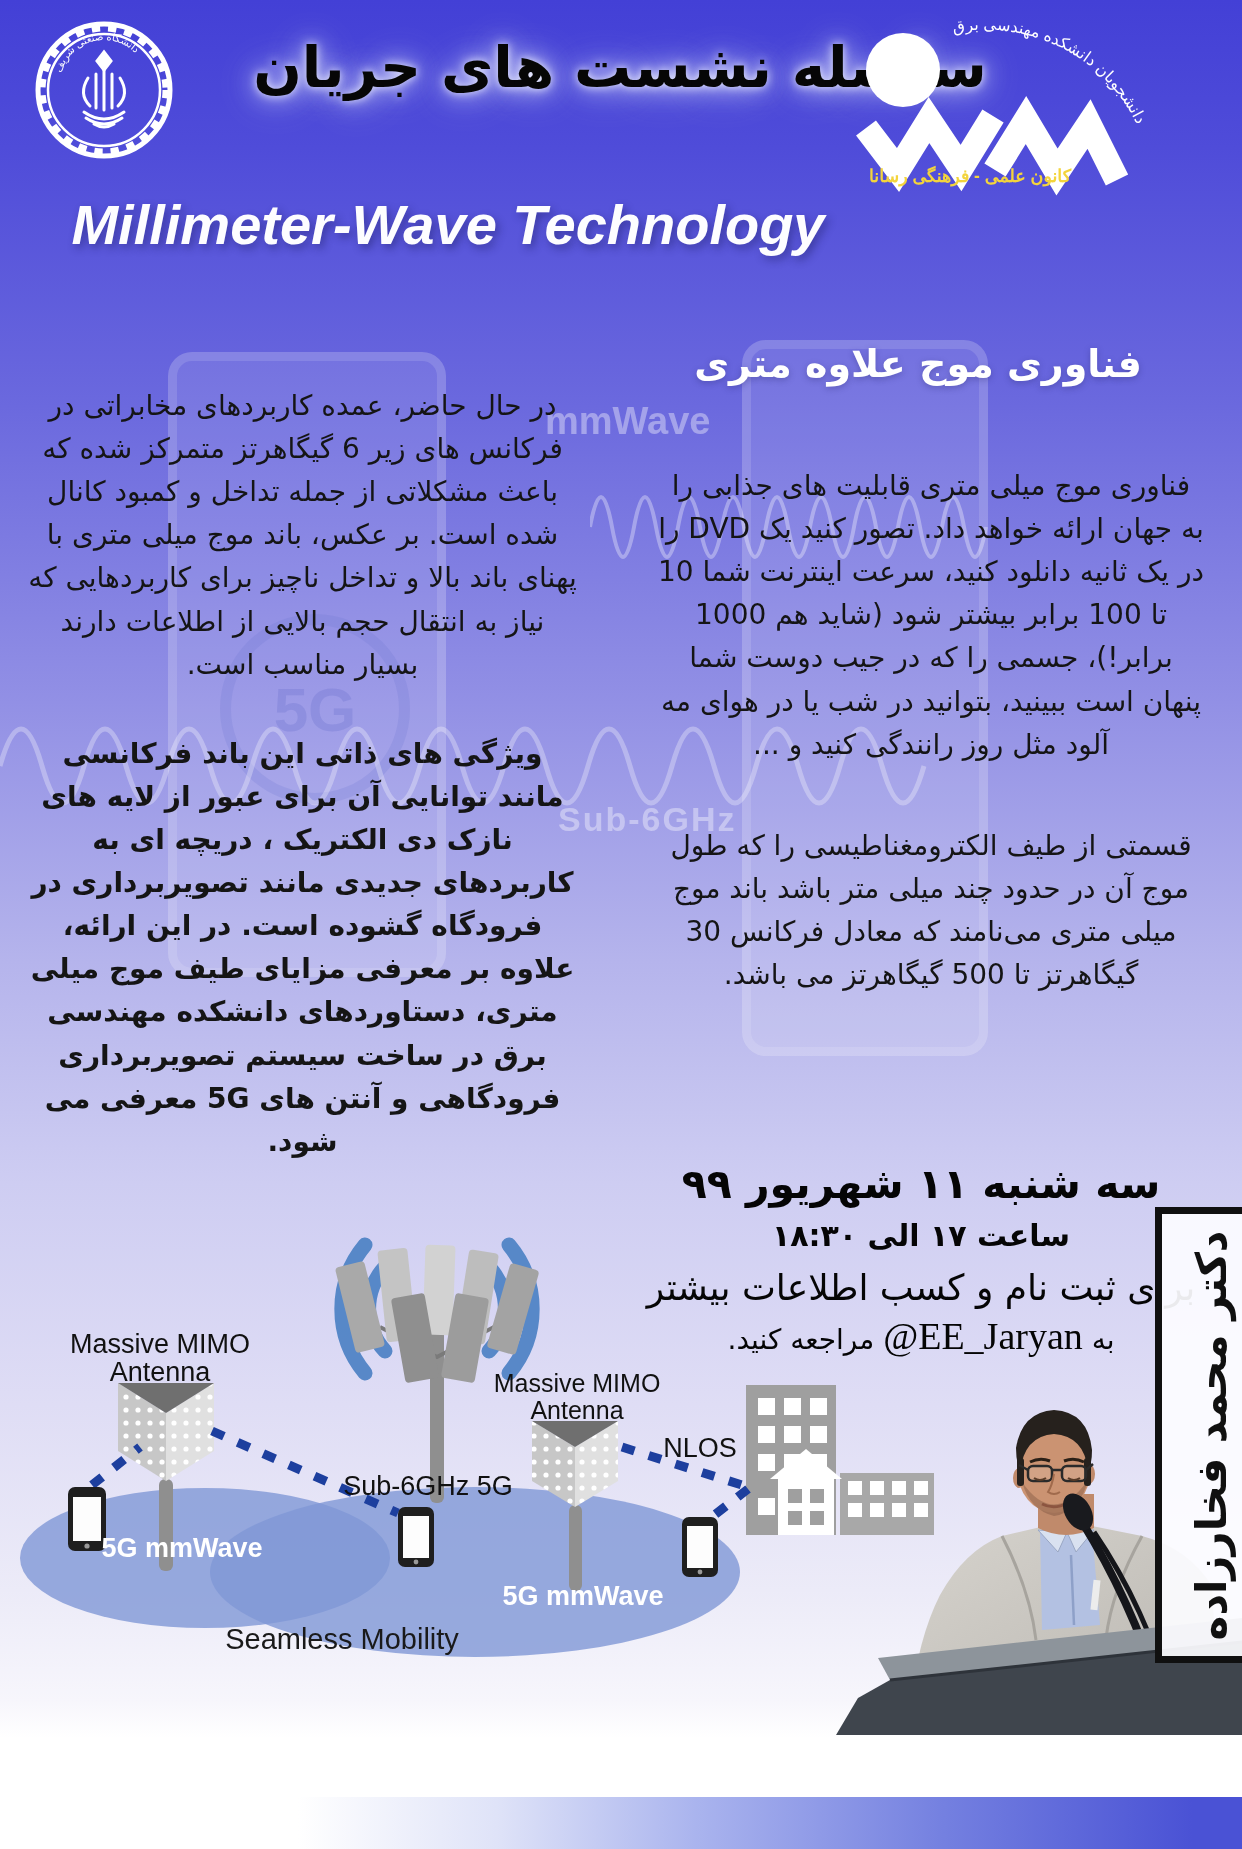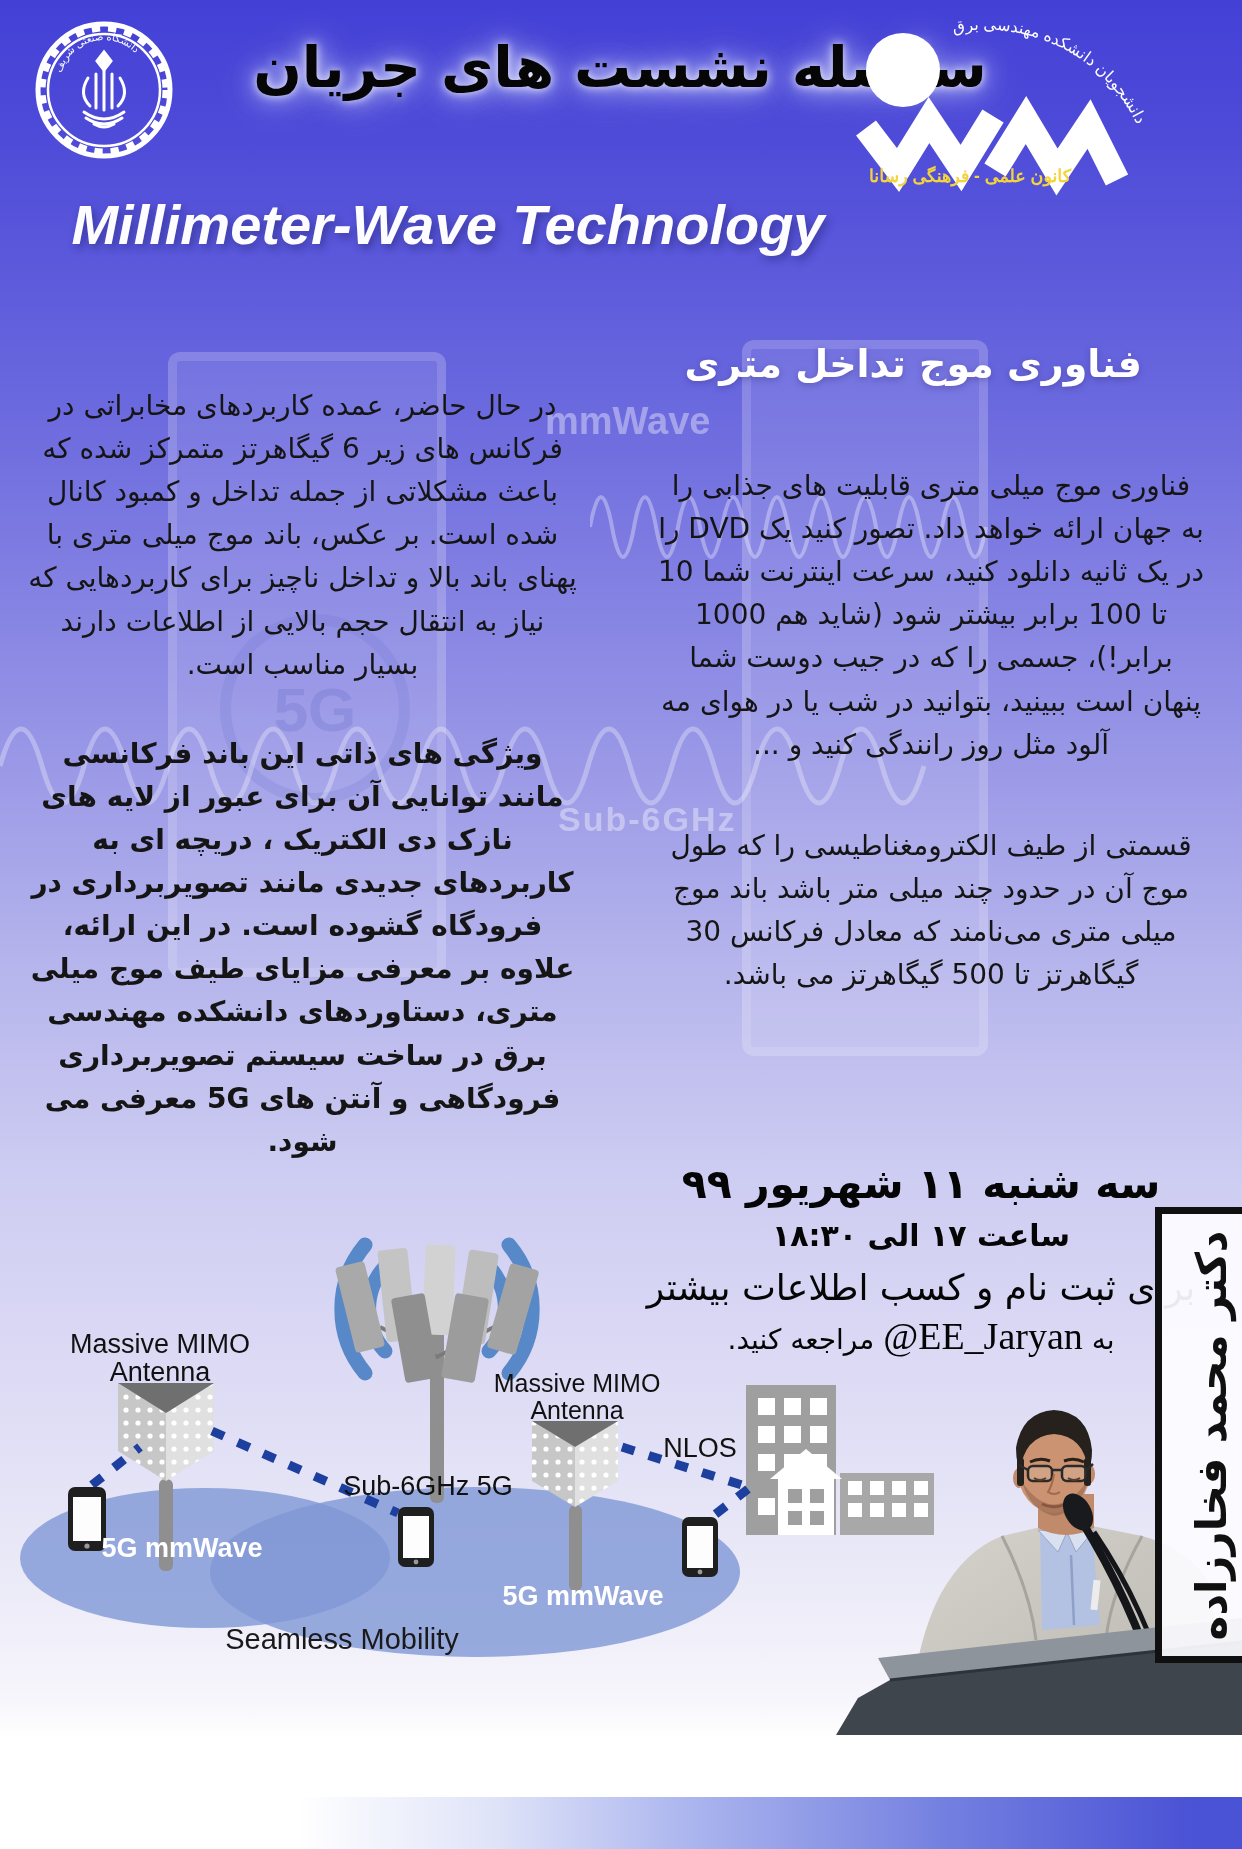--- a/index.html
+++ b/index.html
@@ -4,21 +4,21 @@
 <style>
   html,body{margin:0;padding:0;background:#777;}
   .poster{
     position:relative;width:1242px;height:1849px;overflow:hidden;margin:0 auto;
     font-family:"DejaVu Sans",sans-serif;
     background:linear-gradient(180deg,#4340d6 0%,#4f4cd9 8%,#6b69de 22%,#9290e5 38%,
       #b5b4ec 52%,#cecdf2 64%,#dfddf5 76%,#ecebf8 86%,#f7f6fc 92%,#ffffff 94%,#ffffff 100%);
   }
   .abs{position:absolute;}
   
-  .wm-phone{border-radius:12px;background:rgba(255,255,255,.10);
+  .wm-phone{border-radius:24px;background:rgba(255,255,255,.10);
     box-shadow:inset 0 0 0 9px rgba(255,255,255,.13);}
   .wm-5g{position:absolute;left:52px;top:262px;width:168px;height:168px;border-radius:50%;
     border:11px solid rgba(110,118,210,.22);display:flex;align-items:center;justify-content:center;
     font-size:62px;font-weight:bold;color:rgba(105,112,205,.30);font-family:"Liberation Sans",sans-serif;}
   .wm-text{color:rgba(255,255,255,.38);font-family:"Liberation Sans",sans-serif;font-weight:bold;}
   
   .series-title{left:180px;top:34px;width:880px;text-align:center;direction:rtl;
     font-size:57px;font-weight:bold;color:#060606;
     text-shadow:0 0 10px rgba(238,240,255,.95),0 0 24px rgba(225,230,255,.85),0 0 40px rgba(220,226,255,.6);}
   .title-en{left:8px;top:192px;width:880px;text-align:center;color:#fdfdff;
@@ -103,21 +103,21 @@
     </text>
     <g>
       <circle cx="903" cy="70" r="37" fill="#ffffff"></circle>
       <polyline points="866,128 898,170 929,120 961,168 993,116" fill="none" stroke="#ffffff" stroke-width="25" stroke-linejoin="miter"></polyline>
       <polyline points="995,170 1026,120 1057,172 1089,124 1117,180" fill="none" stroke="#ffffff" stroke-width="25" stroke-linejoin="miter"></polyline>
     </g>
     <text x="970" y="182" text-anchor="middle" font-size="17.5" font-weight="bold" fill="#f3d43c" direction="rtl">کانون علمی - فرهنگی رسانا</text>
   </svg>
 
   <div class="abs title-en">Millimeter-Wave Technology</div>
-  <div class="abs title-fa">فناوری موج تداخل متری</div>
+  <div class="abs title-fa">فناوری موج علاوه متری</div>
 
   <div class="abs col col-left">
     <p>در حال حاضر، عمده کاربردهای مخابراتی در فرکانس های زیر 6 گیگاهرتز متمرکز شده که باعث مشکلاتی از جمله تداخل و کمبود کانال شده است. بر عکس، باند موج میلی متری با پهنای باند بالا و تداخل ناچیز برای کاربردهایی که نیاز به انتقال حجم بالایی از اطلاعات دارند بسیار مناسب است.</p>
     <p>ویژگی های ذاتی این باند فرکانسی مانند توانایی آن برای عبور از لایه های نازک دی الکتریک ، دریچه ای به کاربردهای جدیدی مانند تصویربرداری در فرودگاه گشوده است. در این ارائه، علاوه بر معرفی مزایای طیف موج میلی متری، دستاوردهای دانشکده مهندسی برق در ساخت سیستم تصویربرداری فرودگاهی و آنتن های 5G معرفی می شود.</p>
   </div>
   <div class="abs col col-right">
     <p>فناوری موج میلی متری قابلیت های جذابی را به جهان ارائه خواهد داد. تصور کنید یک DVD را در یک ثانیه دانلود کنید، سرعت اینترنت شما 10 تا 100 برابر بیشتر شود (شاید هم 1000 برابر!)، جسمی را که در جیب دوست شما پنهان است ببینید، بتوانید در شب یا در هوای مه آلود مثل روز رانندگی کنید و ...</p>
     <p>قسمتی از طیف الکترومغناطیسی را که طول موج آن در حدود چند میلی متر باشد باند موج میلی متری می‌نامند که معادل فرکانس 30 گیگاهرتز تا 500 گیگاهرتز می باشد.</p>
   </div>
 

